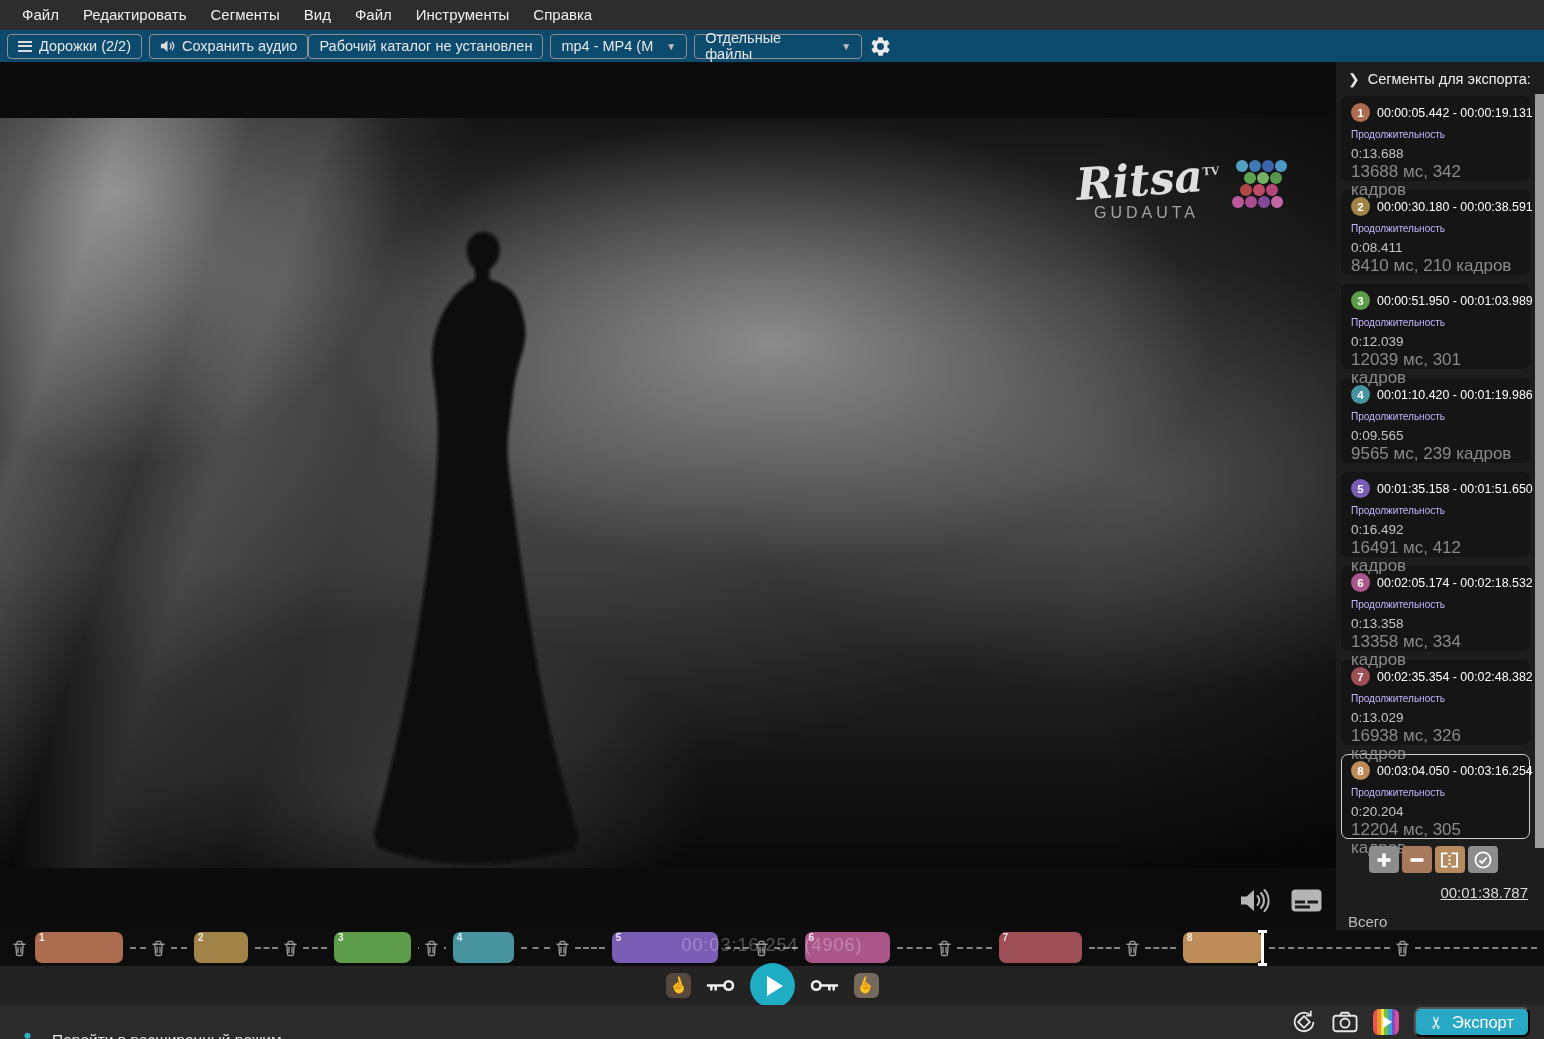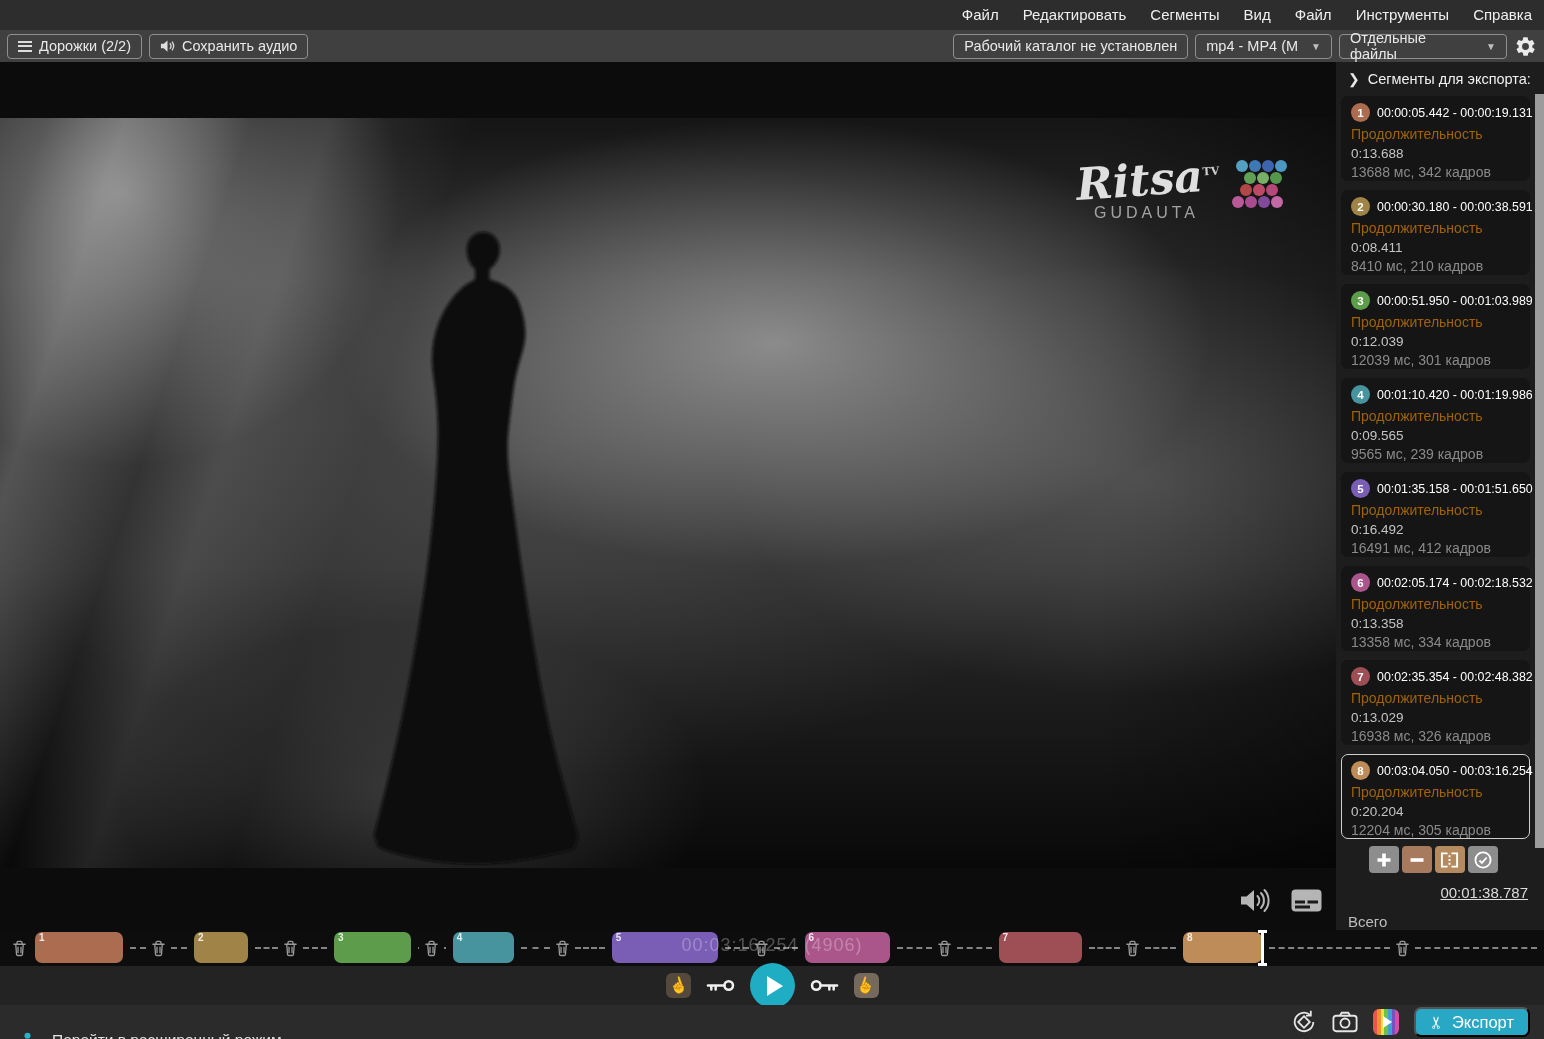--- a/index.html
+++ b/index.html
@@ -2,26 +2,26 @@
 <html><head>
 <meta charset="utf-8">
 <style>
   * { margin:0; padding:0; box-sizing:border-box; }
   html,body { background:#000; }
   .app { position:relative; width:1544px; height:1039px; overflow:hidden;
          background:#0c0c0c; font-family:"Liberation Sans",sans-serif; }
 
   
   .menubar { position:absolute; top:0; left:0; width:100%; height:30px;
-             background:#2d2d2d; display:flex; align-items:center; padding-left:10px;justify-content:flex-end; }
+             background:#2d2d2d; display:flex; align-items:center; padding-left:10px; }
   .menu-item { padding:0 12px; font-size:15px; color:#efefef; line-height:30px; cursor:default; }
 
   
-  .toolbar { position:absolute; top:30px; left:0; width:100%; height:32px; background:#404040;
-             display:flex; align-items:center; justify-content:space-between; padding:0 7px; }
+  .toolbar { position:absolute; top:30px; left:0; width:100%; height:32px; background:#0c4a6e;
+             display:flex; align-items:center; justify-content:flex-start; padding:0 7px; }
   .tb-left, .tb-right { display:flex; align-items:center; gap:7px; }
   .tb-btn { display:flex; align-items:center; gap:7px; height:25px; border:1px solid #8f8f8f;
             border-radius:4px; padding:0 10px; color:#e8e8e8; font-size:14.5px; background:transparent; }
   .caret { font-size:10px; color:#bdbdbd; margin-left:6px; }
   .hamb { display:inline-block; width:14px; }
   .hamb i { display:block; height:2px; background:#ddd; margin:2.5px 0; }
 
   
   .main { position:absolute; top:62px; left:0; width:1544px; height:868px; background:#0c0c0c; }
   .video-frame { position:absolute; top:56px; left:0; width:1336px; height:750px; overflow:hidden;
@@ -56,23 +56,23 @@
                   color:#f0f0f0; font-size:14.5px; }
   .chev { color:#e8e8e8; font-size:14px; }
   .seg-list { position:absolute; top:34px; left:5px; right:14px; }
   .seg-card { height:85px; margin-bottom:9px; background:#151515; border-radius:7px;
               padding:6px 9px; border:1px solid transparent; }
   .seg-card.selected { border-color:#cfcfcf; }
   .seg-line1 { display:flex; align-items:center; gap:7px; margin-bottom:3px; }
   .seg-badge { width:19px; height:19px; border-radius:50%; flex:none; display:flex; align-items:center;
                justify-content:center; color:#fff; font-size:11.5px; font-weight:bold; }
   .seg-range { color:#fff; font-size:12.4px; white-space:nowrap; }
-  .seg-durlabel { color:#a16207; font-size:14px; line-height:19px; }
+  .seg-durlabel { color:#c4b5fd; font-size:10px; line-height:19px; }
   .seg-durval { color:#c4c4c4; font-size:13.5px; line-height:19px; }
-  .seg-details { color:#8a8a8a; font-size:14px; line-height:18px; }
+  .seg-details { color:#8a8a8a; font-size:17px; line-height:18px; }
   .scrollbar { position:absolute; right:0; top:32px; width:9px; height:754px; background:#9c9c9c; }
   .panel-actions { position:absolute; left:0; right:14px; top:784px; display:flex;
                    justify-content:center; gap:3px; }
   .action-btn { width:30px; height:27px; border-radius:4px; display:flex;
                 align-items:center; justify-content:center; }
   .panel-total { position:absolute; left:12px; right:16px; top:822px; display:flex;
                  justify-content:space-between; font-size:15px; }
   .total-label { color:#bdbdbd; width:84px; line-height:19px;margin-top:28px; }
   .total-value { color:#dcdcdc;text-decoration:underline; }
 

